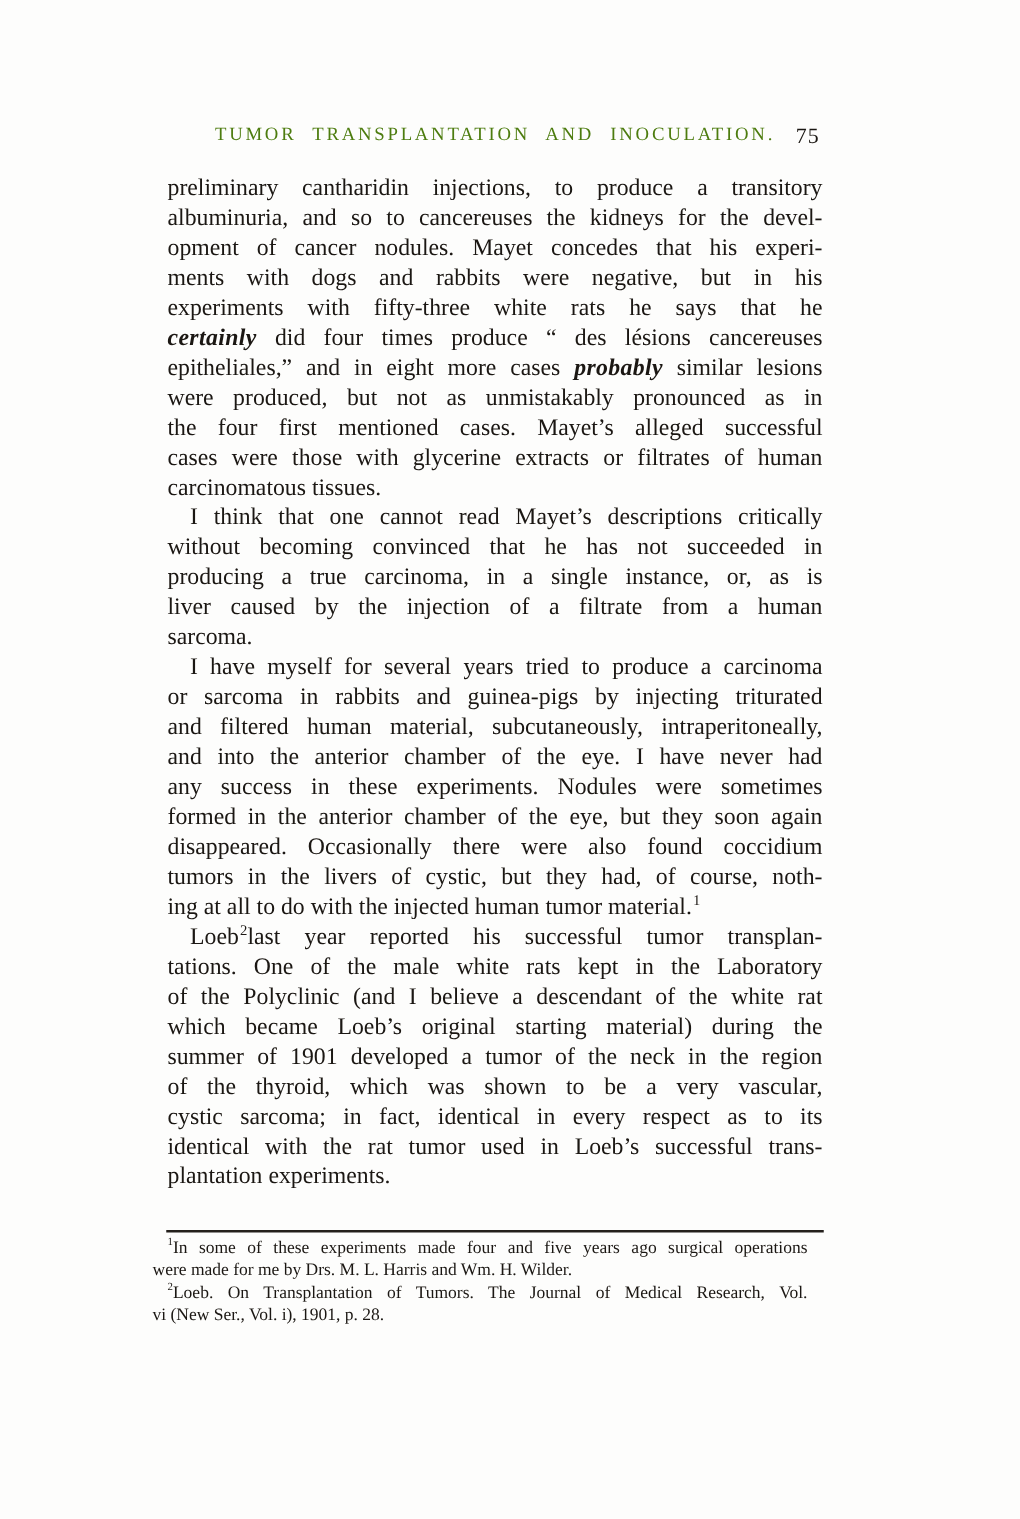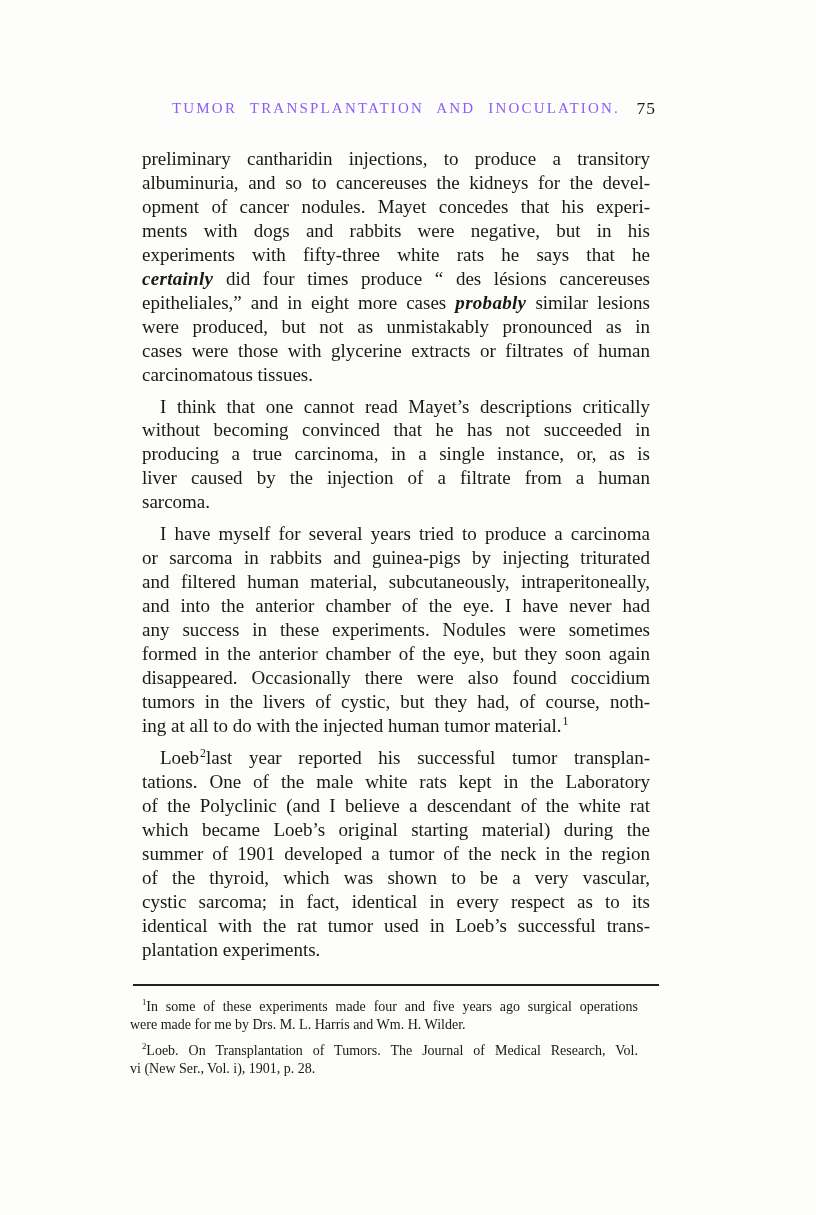--- a/index.html
+++ b/index.html
@@ -22,38 +22,38 @@
     top: 100px;
     width: 524px;
     height: 20px;
   }
   .header-title {
     display: block;
     text-align: center;
     font-size: 15px;
     letter-spacing: 2.2px;
     word-spacing: 7px;
-    color: #8b5cf6;
+    color: #4d7c0f;
   }
   .page-number {
     position: absolute;
     right: 2px;
     top: -2px;
     font-size: 17.5px;
     letter-spacing: 1px;
   }
   .body-text {
     position: absolute;
     left: 134px;
     top: 139px;
     width: 524px;
     font-size: 19px;
     line-height: 23.95px;
   }
-  .paragraph { margin: 8px; }
+  .paragraph { margin: 0; }
   .line {
     text-align: justify;
     text-align-last: justify;
     white-space: normal;
   }
   .line.last {
     text-align: right;
     text-align-last: left;
   }
   .paragraph.indent .line.first {
@@ -102,20 +102,21 @@
   <div class="body-text">
       <div class="paragraph">
         <div class="line first">preliminary cantharidin injections, to produce a transitory</div>
         <div class="line">albuminuria, and so to cancereuses the kidneys for the devel-</div>
         <div class="line">opment of cancer nodules. Mayet concedes that his experi-</div>
         <div class="line">ments with dogs and rabbits were negative, but in his</div>
         <div class="line">experiments with fifty-three white rats he says that he</div>
         <div class="line"><em>certainly</em> did four times produce “ des lésions cancereuses</div>
         <div class="line">epitheliales,” and in eight more cases <em>probably</em> similar lesions</div>
         <div class="line">were produced, but not as unmistakably pronounced as in</div>
+        <div class="line">the four first mentioned cases. Mayet’s alleged successful</div>
         <div class="line">cases were those with glycerine extracts or filtrates of human</div>
         <div class="line last">carcinomatous tissues.</div>
       </div>
       <div class="paragraph indent">
         <div class="line first">I think that one cannot read Mayet’s descriptions critically</div>
         <div class="line">without becoming convinced that he has not succeeded in</div>
         <div class="line">producing a true carcinoma, in a single instance, or, as is</div>
         <div class="line">liver caused by the injection of a filtrate from a human</div>
         <div class="line last">sarcoma.</div>
       </div>

